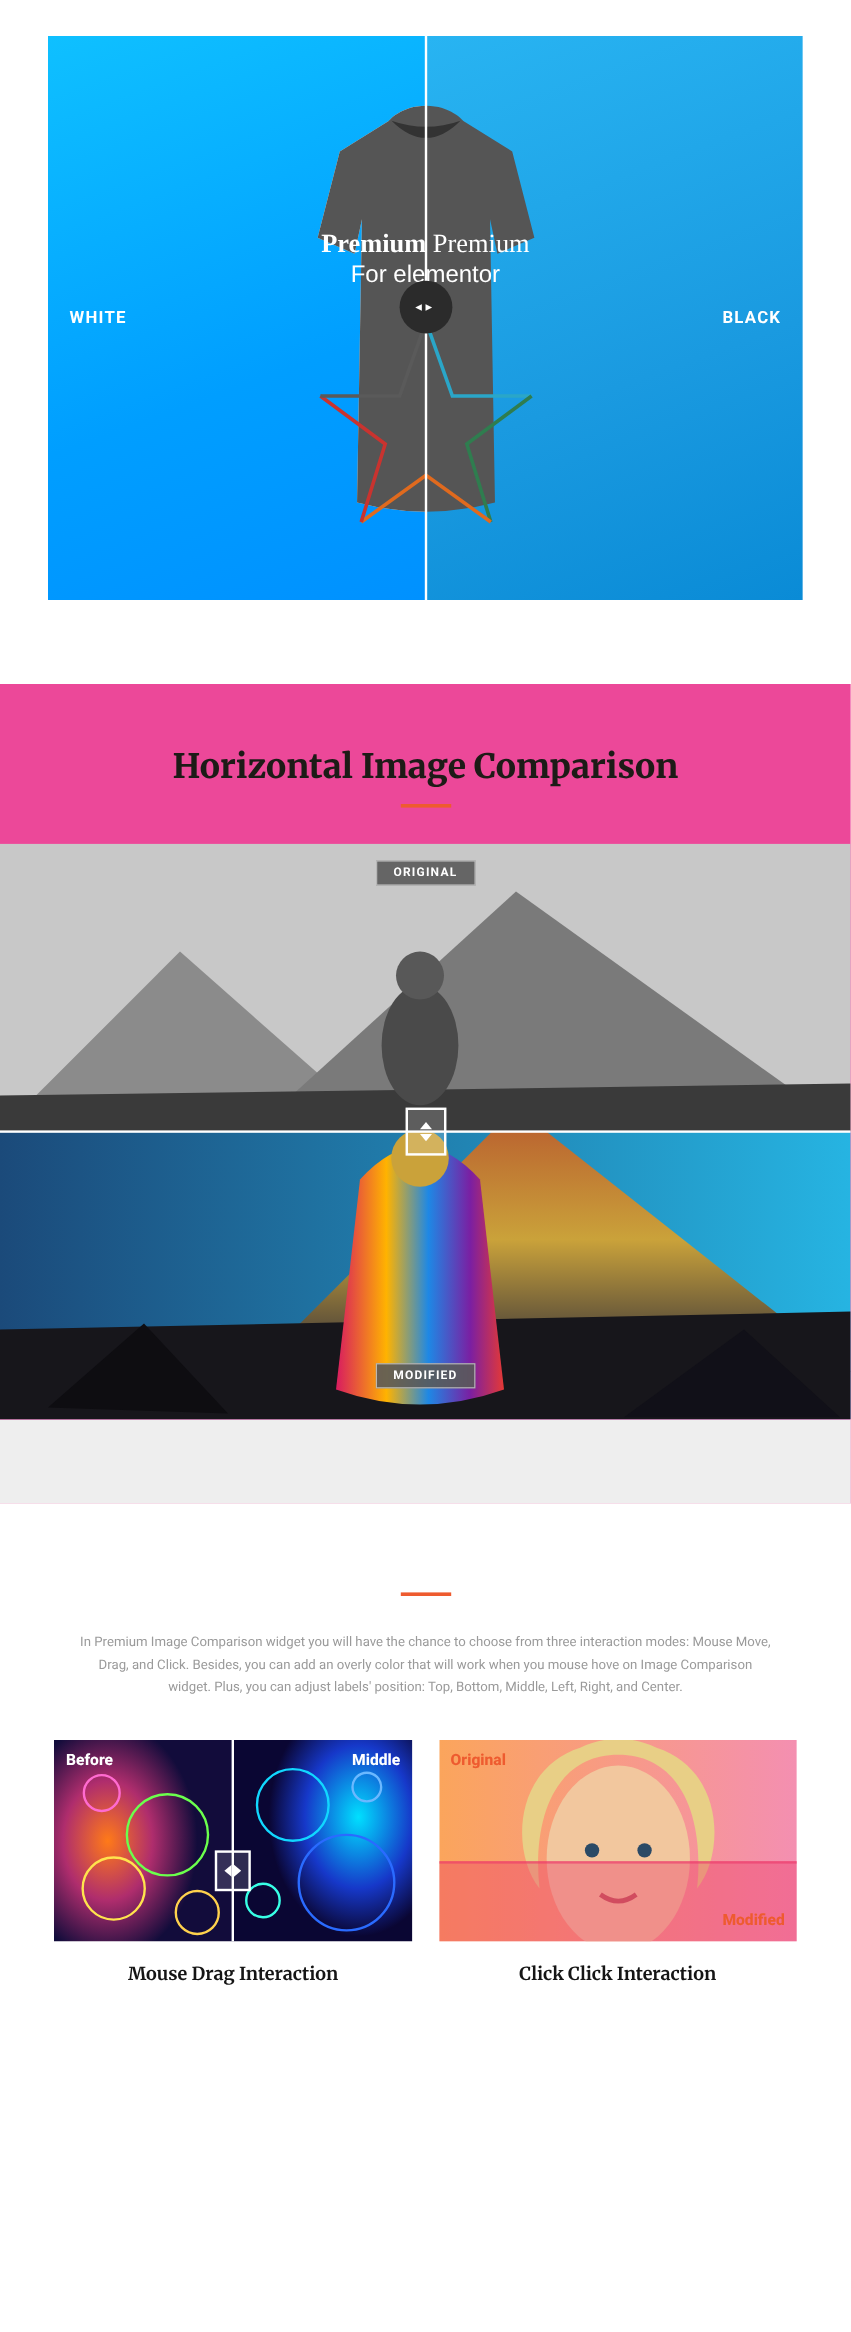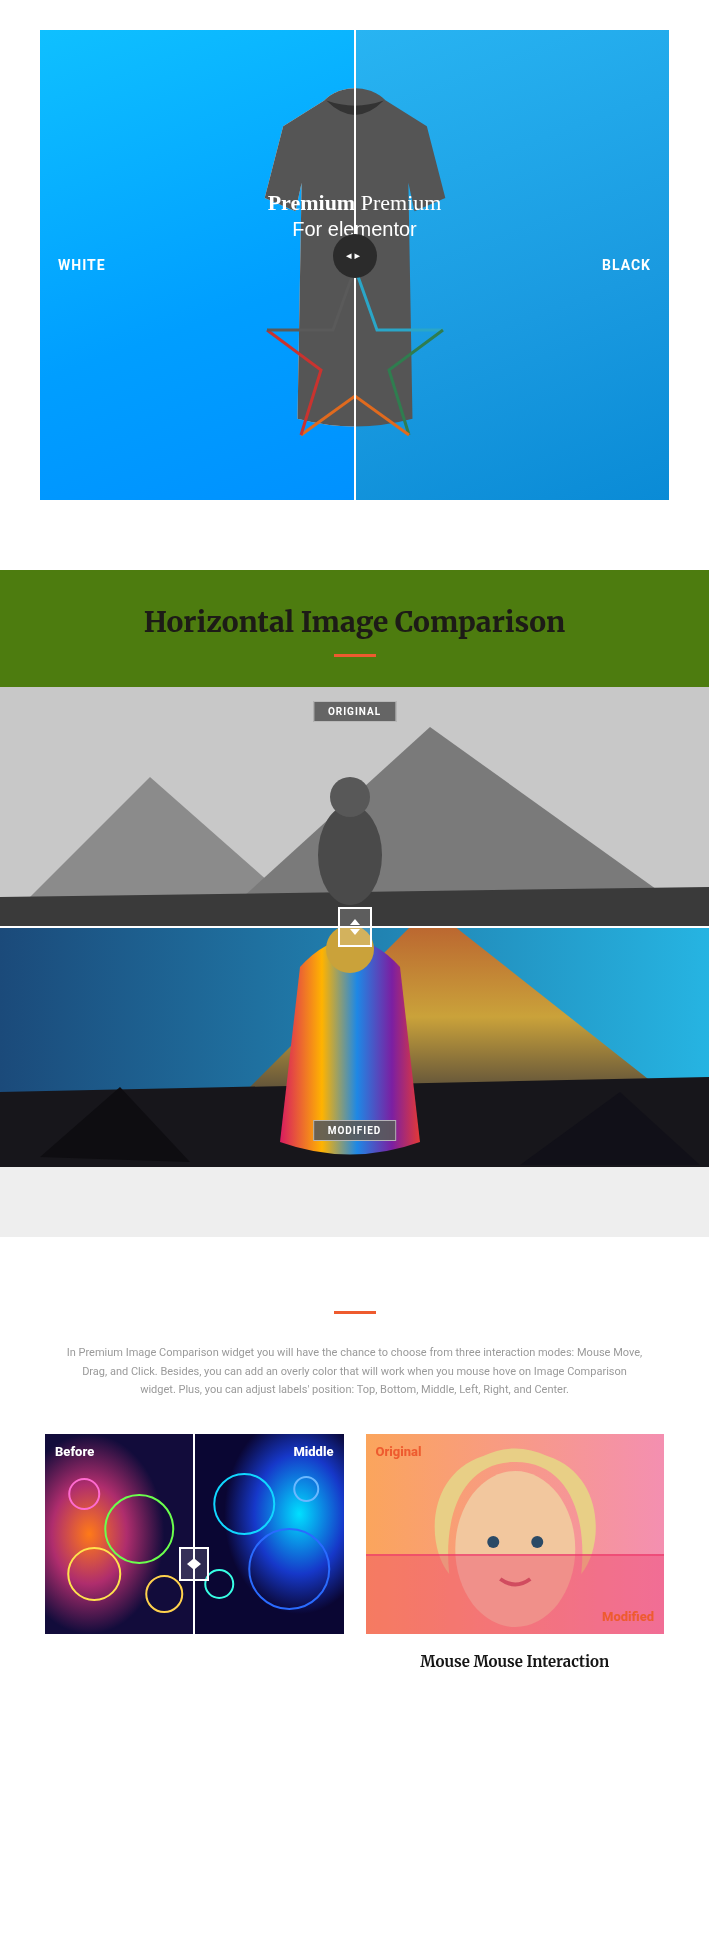--- a/index.html
+++ b/index.html
@@ -22,21 +22,21 @@
   .star { position:absolute; left:50%; top:230px; transform:translateX(-50%); pointer-events:none;}
   .lbl { position:absolute; top:50%; transform:translateY(-50%); color:#fff; font-weight:700; font-size:14px; letter-spacing:1px;text-align:center;}
   .lbl.left  { left:18px; }
   .lbl.right { right:18px; }
   .divider1 { position:absolute; left:50%; top:0; bottom:0; width:2px; background:#fff; transform:translateX(-50%);}
   .handle1 { position:absolute; left:50%; top:48%; width:44px; height:44px; border-radius:50%; background:#2b2b2b;
              transform:translate(-50%,-50%); display:flex; align-items:center; justify-content:center; color:#fff; cursor:grab;}
   .handle1 .arr { font-size:11px; letter-spacing:3px; }
 
   
-  .sec2 { background:#4d7c0f; padding:34px 0 0; margin-top:30px;}
+  .sec2 { background:#ec4899; padding:50px 0 0; margin-top:30px;}
   h2.title { font-family: "Merriweather", Georgia, serif; font-size:28px; font-weight:800; color:#1d1b17; text-align:center;}
   .underline { width:42px; height:3px; background:#ee5b2f; margin:14px auto 30px;}
   .compare2 { position:relative; width:100%; height:480px; overflow:hidden;}
   .c2-top, .c2-bot { position:absolute; left:0; right:0; height:50%; }
   .c2-top { top:0; }
   .c2-bot { bottom:0; }
   .c2-top svg, .c2-bot svg { width:100%; height:100%; display:block;}
   .tag { position:absolute; left:50%; transform:translateX(-50%); background:rgba(90,90,90,.9); border:1px solid rgba(255,255,255,.55);
          color:#fff; font-size:10px; font-weight:700; letter-spacing:1px; padding:4px 14px;}
   .tag.top { top:14px; }
@@ -47,21 +47,21 @@
   .handle2 .tri { width:0; height:0; border-left:5px solid transparent; border-right:5px solid transparent; margin:2px 0;}
   .handle2 .tri.up { border-bottom:6px solid #fff;}
   .handle2 .tri.dn { border-top:6px solid #fff;}
   .sec2-pad { height:70px; background:#eeeeee;}
 
   
   .sec3 { background:#fff; padding:60px 45px 40px;}
   .desc { color:#9a9a9a; font-size:11px; line-height:1.7; text-align:center; margin:0 auto 34px; max-width:580px;}
   .grid2 { display:flex; gap:22px;}
   .card { flex:1; }
-  .thumb { position:relative; width:100%; height:200px; overflow:hidden;text-decoration:underline;}
+  .thumb { position:relative; width:100%; height:168px; overflow:hidden;text-decoration:underline;}
   .thumb svg { position:absolute; inset:0; width:100%; height:100%;}
   .tlabel { position:absolute; font-size:13px; font-weight:800; }
   .tlabel.before { left:10px; top:10px; color:#fff;}
   .tlabel.after  { right:10px; top:10px; color:#fff;}
   .tlabel.orig   { left:10px; top:10px; color:#ee5b2f;}
   .tlabel.mod    { right:10px; bottom:10px; color:#ee5b2f;}
   .vline { position:absolute; left:50%; top:0; bottom:0; width:2px; background:#fff; transform:translateX(-50%);}
   .vhandle { position:absolute; left:50%; top:65%; width:30px; height:34px; border:2px solid #fff; background:rgba(255,255,255,.15);
              transform:translate(-50%,-50%); display:flex; align-items:center; justify-content:center; cursor:grab;}
   .vhandle .tri2 { width:0;height:0;border-top:5px solid transparent;border-bottom:5px solid transparent; margin:0 1px;}
@@ -209,20 +209,21 @@
           </g>
         </svg>
         <div class="tlabel before">Before</div>
         <div class="tlabel after">Middle</div>
         <div class="vline"></div>
         <div class="vhandle">
           <div class="tri2 l"></div>
           <div class="tri2 r"></div>
         </div>
       </div>
+      <div class="caption">Mouse Drag Interaction</div>
     </div>
 
     <div class="card">
       <div class="thumb">
         <svg viewBox="0 0 300 200" preserveAspectRatio="xMidYMid slice">
           <defs>
             <linearGradient id="bgC" x1="0" x2="1">
                 <stop offset="0" stop-color="#fba55c"></stop>
                 <stop offset="1" stop-color="#f48fb1"></stop>
               </linearGradient>
@@ -232,17 +233,17 @@
           <path d="M150 28 C95 28 78 85 84 140 C60 110 62 40 118 22 C140 12 160 12 182 22 C238 40 240 110 216 140 C222 85 205 28 150 28 Z" fill="#e8cf86"></path>
           <circle cx="128" cy="108" r="6" fill="#2b4a66"></circle>
           <circle cx="172" cy="108" r="6" fill="#2b4a66"></circle>
           <path d="M135 145 Q150 156 165 145" stroke="#c05a5a" stroke-width="4" fill="none"></path>
         </svg>
         <div class="pinkover"></div>
         <div class="hline"></div>
         <div class="tlabel orig">Original</div>
         <div class="tlabel mod">Modified</div>
       </div>
-      <div class="caption">Mouse Mouse Interaction</div>
+      <div class="caption">Click Click Interaction</div>
     </div>
 
   </div>
 </div>
 
 </body></html>

